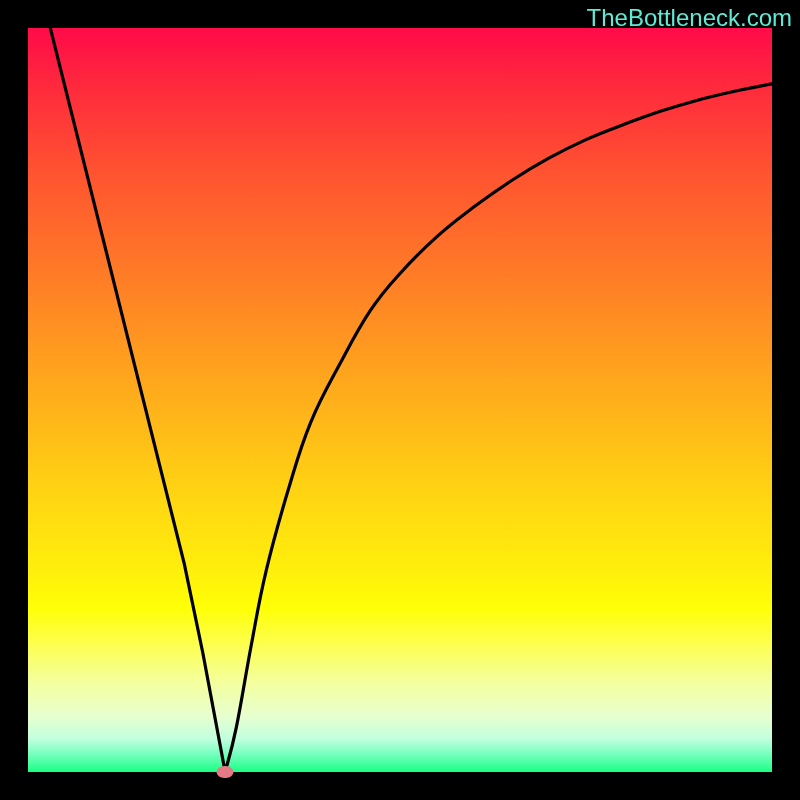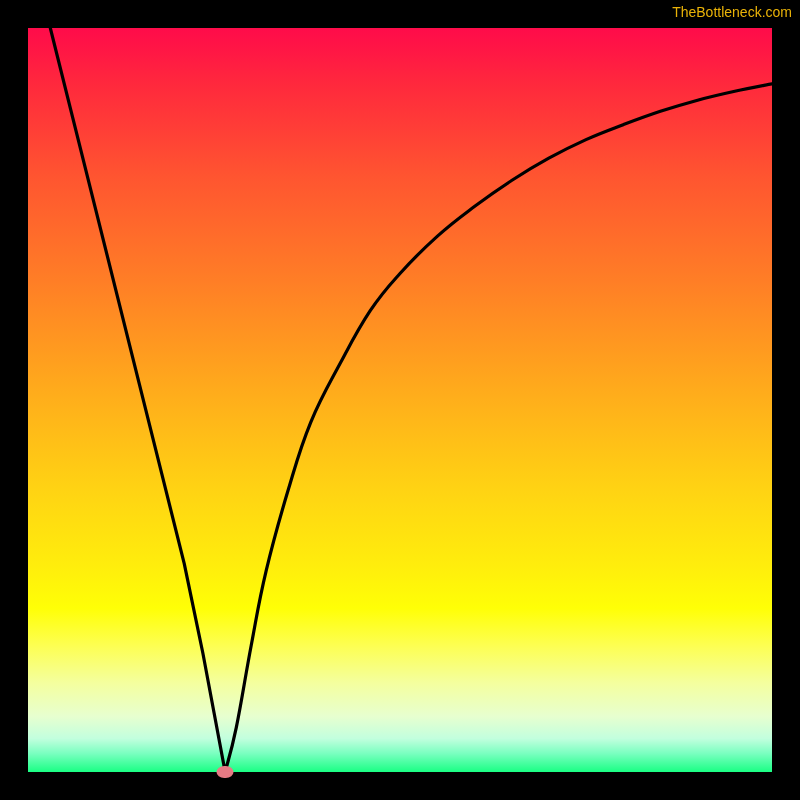--- a/index.html
+++ b/index.html
@@ -36,22 +36,22 @@
       #f4ff9e 88%,
       #e7ffcf 92.5%,
       #c2ffde 95.5%,
       #7affc0 97.5%,
       #1aff84 100%);
   }
   .attribution {
     position: absolute;
     top: 4px;
     right: 8px;
-    color: #eab308;
-    font-size: 14px;
+    color: #5eead4;
+    font-size: 24px;
     letter-spacing: 0px;
     font-weight: 400;
   }
   svg.curve {
     position: absolute;
     inset: 0;
     width: 100%;
     height: 100%;
     pointer-events: none;
   }

